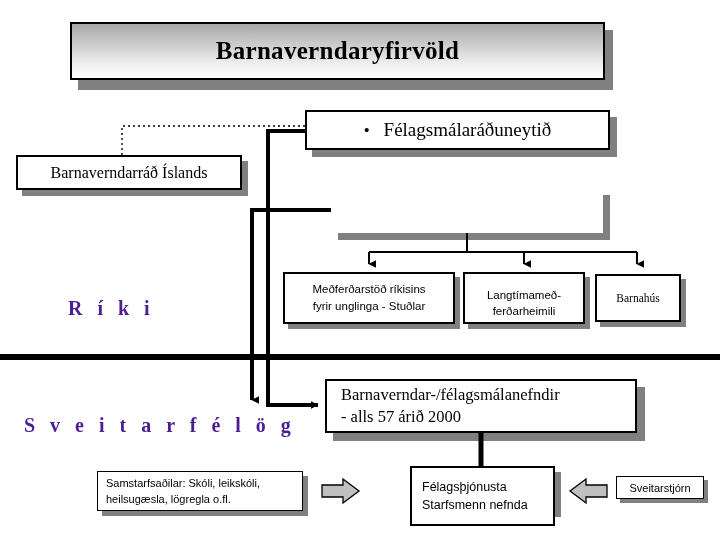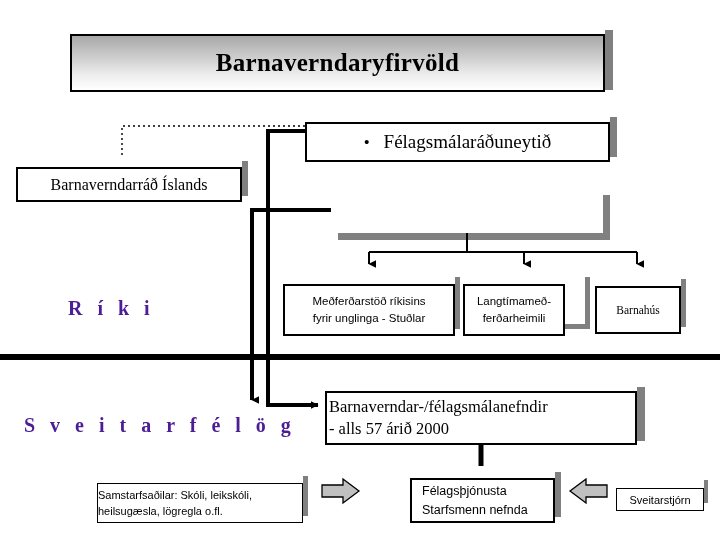--- a/index.html
+++ b/index.html
@@ -23,21 +23,20 @@
   .box {
     position: absolute;
     box-sizing: border-box;
     background: #ffffff;
     border: 2px solid #000000;
     display: flex;
     align-items: center;
     justify-content: center;
     text-align: center;
     z-index: 4;
-    margin-top: 12px;
   }
   .shadow {
     position: absolute;
     background: #808080;
     z-index: 2;
   }
 
   
   #title-box {
     left: 70px; top: 22px;
@@ -116,21 +115,21 @@
   .inst-box {
     font-family: "Liberation Sans", "DejaVu Sans", sans-serif;
     font-size: 11.5px;
     line-height: 1.45;
     padding: 2px 4px;
   }
   #inst1-box { left: 283px; top: 272px; width: 172px; height: 52px; }
   #inst1-shadow { left: 288px; top: 324px; width: 172px; height: 5px; }
   #inst1-shadow-side { left: 455px; top: 277px; width: 5px; height: 52px; }
 
-  #inst2-box { left: 463px; top: 272px; width: 102px; height: 52px; }
+  #inst2-box { left: 463px; top: 272px; width: 122px; height: 52px; align-items: flex-end; }
   #inst2-shadow { left: 468px; top: 324px; width: 122px; height: 5px; }
   #inst2-shadow-side { left: 585px; top: 277px; width: 5px; height: 52px; }
 
   #inst3-box { left: 595px; top: 274px; width: 86px; height: 48px; font-family: Liberation Serif, serif; }
   #inst3-shadow { left: 600px; top: 322px; width: 86px; height: 5px; }
   #inst3-shadow-side { left: 681px; top: 279px; width: 5px; height: 48px; }
 
   
   .side-label {
     position: absolute;
@@ -157,47 +156,47 @@
     background: #000000;
     z-index: 3;
   }
 
   
   #committees-box {
     left: 325px; top: 379px;
     width: 312px; height: 54px;
     justify-content: flex-start;
     text-align: left;
-    padding-left: 2px;
+    padding-left: 14px;
   }
   #committees-text {
     font-size: 16.5px;
     line-height: 1.35;
   }
   #committees-shadow { left: 333px; top: 433px; width: 312px; height: 8px; }
   #committees-shadow-side { left: 637px; top: 387px; width: 8px; height: 54px; }
 
   
   #partners-box {
     left: 97px; top: 471px;
     width: 206px; height: 40px;
     font-family: "Liberation Sans", "DejaVu Sans", sans-serif;
     font-size: 11px;
     line-height: 1.5;
     justify-content: flex-start;
     text-align: left;
-    padding-left: 0;
+    padding-left: 8px;
     border-width: 1px;
   }
   #partners-shadow { left: 102px; top: 511px; width: 206px; height: 5px; }
   #partners-shadow-side { left: 303px; top: 476px; width: 5px; height: 40px; }
 
   #service-box {
     left: 410px; top: 466px;
-    width: 145px; height: 45px;
+    width: 145px; height: 60px;
     font-family: "Liberation Sans", "DejaVu Sans", sans-serif;
     font-size: 12.5px;
     line-height: 1.45;
     justify-content: flex-start;
     text-align: left;
     padding-left: 10px;
   }
   #service-shadow { left: 416px; top: 511px; width: 145px; height: 6px; }
   #service-shadow-side { left: 555px; top: 472px; width: 6px; height: 45px; }
 

